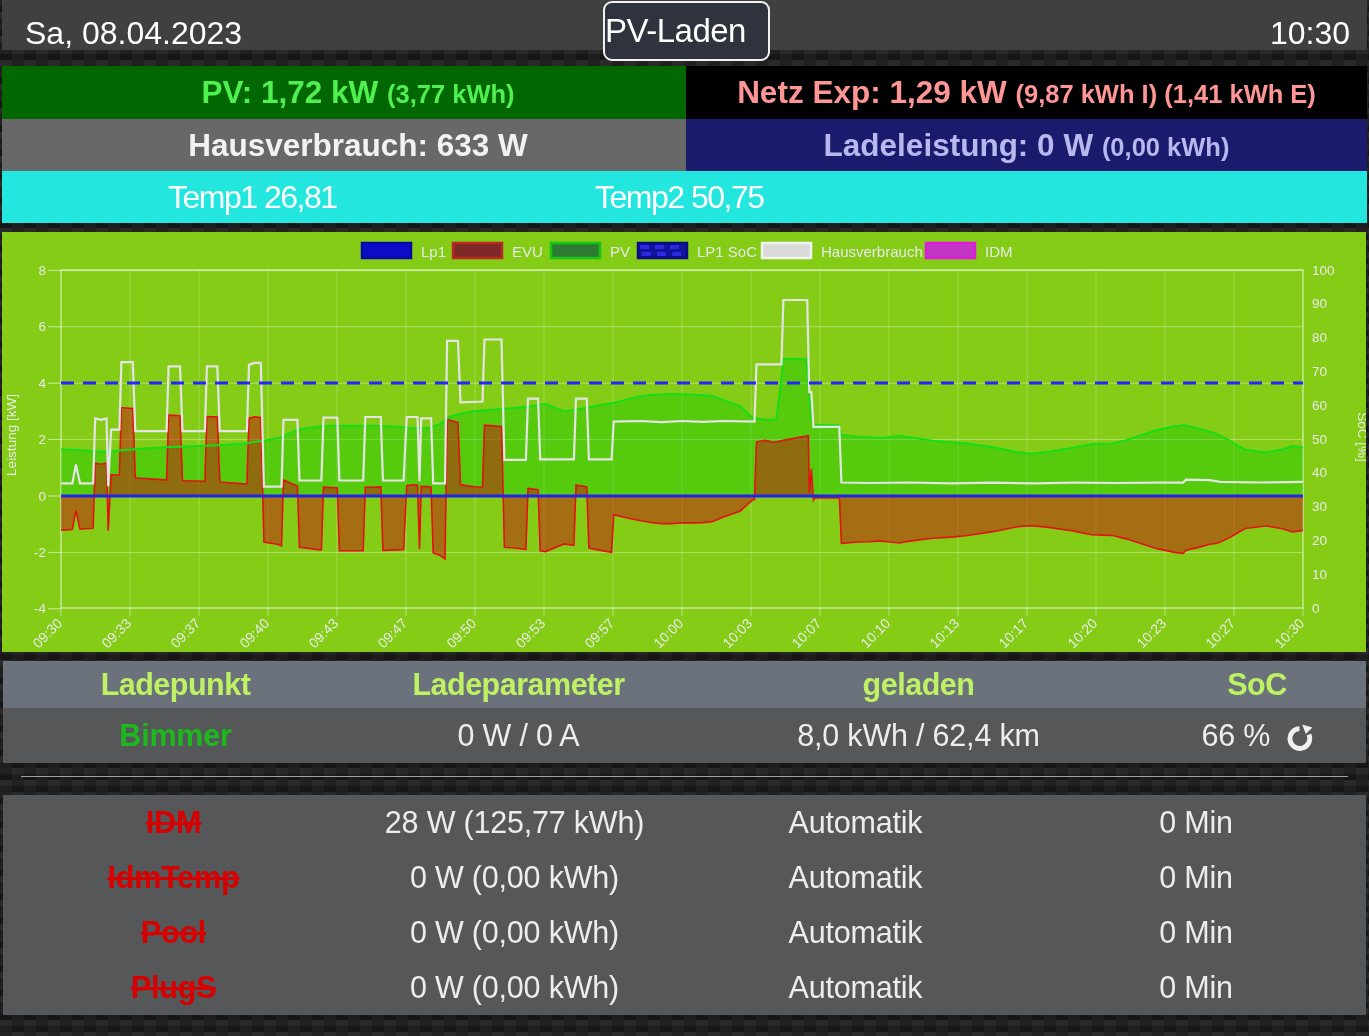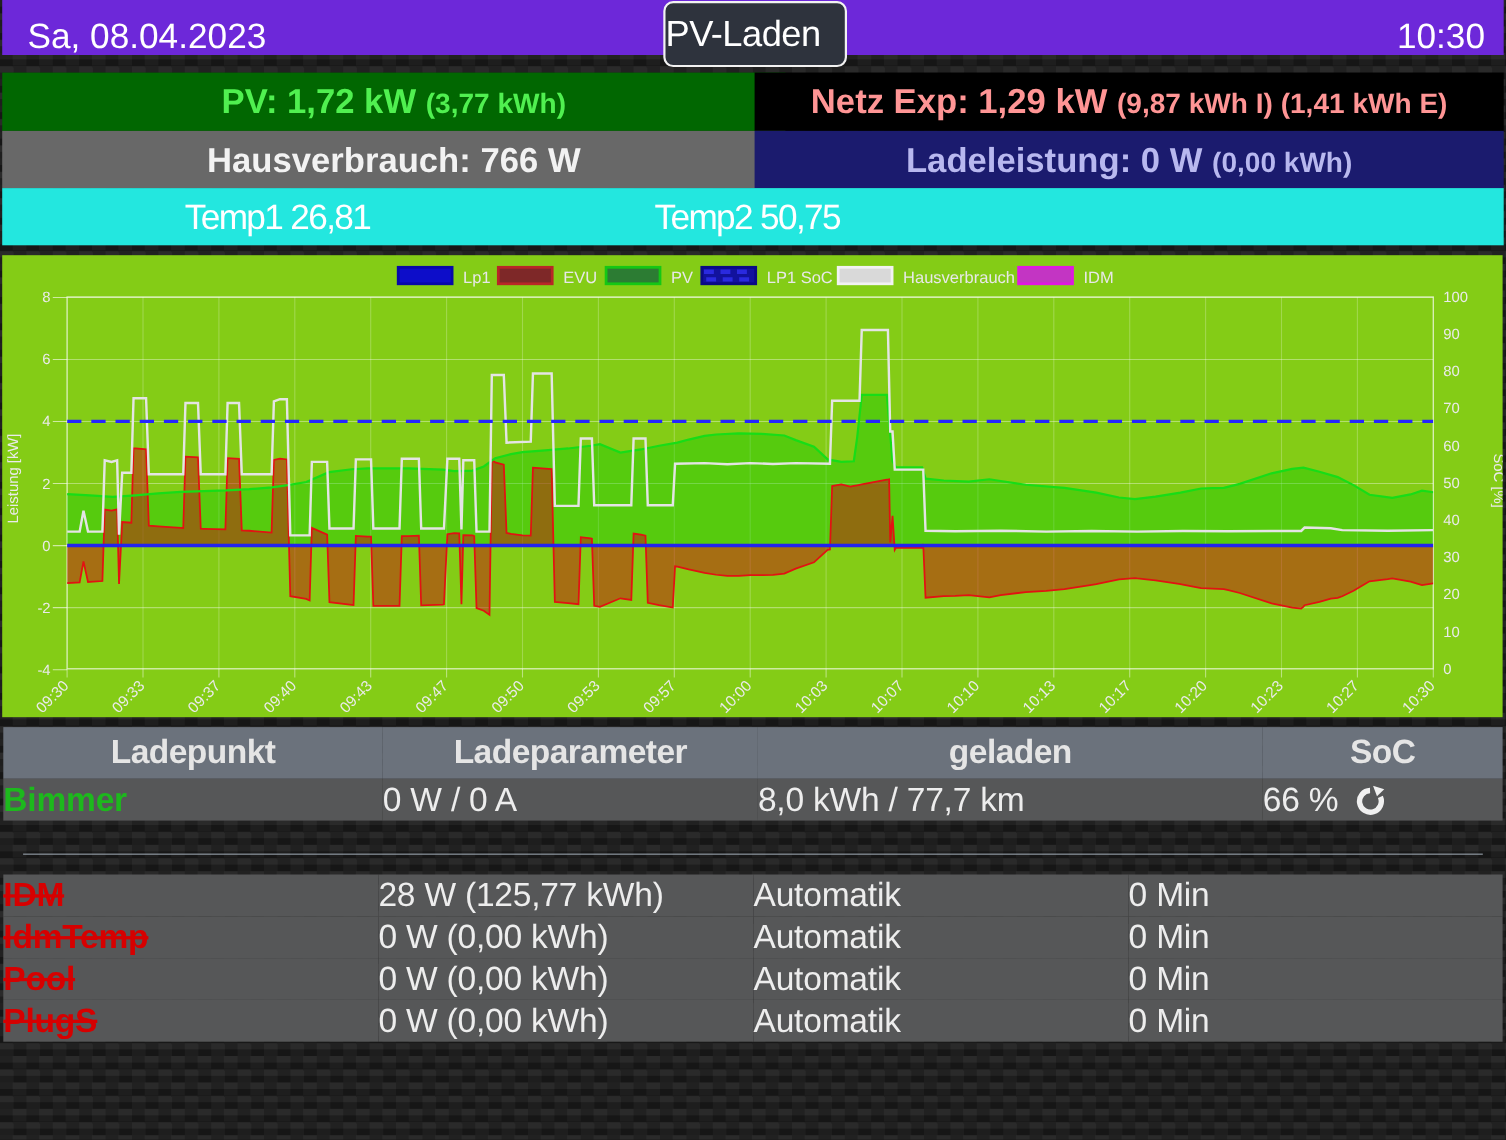--- a/index.html
+++ b/index.html
@@ -2,57 +2,57 @@
 <html><head><meta charset="utf-8"><style>
 *{margin:0;padding:0;box-sizing:border-box}
 html,body{width:1369px;height:1036px;overflow:hidden}
 body{font-family:"Liberation Sans",sans-serif;
 background-color:#181818;
 background-image:
  linear-gradient(rgba(255,255,255,0.04) 50%,rgba(0,0,0,0.10) 50%),
  repeating-conic-gradient(#212121 0% 25%, #181818 0% 50%);
 background-size:12px 12px,24px 24px;}
 .abs{position:absolute}
-.topbar{left:2px;top:0;width:1365px;height:50px;background:#6d28d9;color:#fff;font-size:32px}
+.topbar{left:2px;top:0;width:1365px;height:50px;background:#404040;color:#fff;font-size:32px}
 .date{position:absolute;left:23px;top:15px}
 .clock{position:absolute;right:17px;top:15px}
 .pvbtn{position:absolute;left:603px;top:1px;width:167px;height:60px;background:#2e333d;border:2px solid #f2f2f2;border-radius:9px;color:#fff;font-size:33px;text-align:left;line-height:56px;letter-spacing:-0.5px}
 .halfL{left:2px;width:712px}
 .halfR{left:686px;width:681px}
 .r1{top:66px;height:53px;line-height:53px;text-align:center;font-weight:bold}
 .r2{top:119px;height:52px;line-height:52px;text-align:center;font-weight:bold}
 .rowpv{background:#016701;color:#50f050;font-size:31.5px}
 .rownetz{background:#000000;color:#ff9595;font-size:31.5px}
 .rowhaus{background:#686868;color:#f2f2f2;font-size:31.5px}
 .rowlade{background:#1b1b6e;color:#b8b8ef;font-size:31.5px}
 .small{font-size:25.5px}
 .temp{left:2px;top:171px;width:1365px;height:52px;background:#23e7df;color:#fff;font-weight:normal;font-size:32px;letter-spacing:-1.5px;line-height:52px}
 .t1{position:absolute;left:166px}
 .t2{position:absolute;left:593px}
 .chart{left:2px;top:232px;width:1364px;height:420px;background:#84cc16}
 table{border-collapse:collapse;table-layout:fixed}
 .tbl{left:3px;top:661px;width:1363px}
 .tbl2{left:3px;top:795px;width:1363px}
-th{background:#6b727c;color:#e5e5e5;font-weight:bold;font-size:30.5px;height:47px;letter-spacing:-0.5px}
-td{background:#565758;color:#ededed;font-size:30.5px;height:38px;text-align:left;letter-spacing:-0.2px}
+th{background:#6b727c;color:#bef264;font-weight:bold;font-size:30.5px;height:47px;letter-spacing:-0.5px}
+td{background:#565758;color:#ededed;font-size:30.5px;height:55px;text-align:center;letter-spacing:-0.2px}
 .tbl th{height:47px}
 .tbl2 th{height:48px}
 .green{color:#1db81d;font-weight:bold}
 .red{color:#d60000;font-weight:bold;text-decoration:line-through}
 .hr{left:21px;top:776px;width:1327px;height:1px;background:#97a1ab}
 </style></head>
 <body>
 <div class="abs topbar">
     <span class="date">Sa, 08.04.2023</span>
     <span class="clock">10:30</span>
   </div>
 <div class="abs pvbtn">PV-Laden</div>
 <div class="abs halfL r1 rowpv">PV: 1,72 kW <span class="small">(3,77 kWh)</span></div>
 <div class="abs halfR r1 rownetz">Netz Exp: 1,29 kW <span class="small">(9,87 kWh I) (1,41 kWh E)</span></div>
-<div class="abs halfL r2 rowhaus">Hausverbrauch: 766 W</div>
+<div class="abs halfL r2 rowhaus">Hausverbrauch: 633 W</div>
 <div class="abs halfR r2 rowlade">Ladeleistung: 0 W <span class="small">(0,00 kWh)</span></div>
 <div class="abs temp">
     <span class="t1">Temp1 26,81</span>
     <span class="t2">Temp2 50,75</span>
   </div>
 <div class="abs chart">
     <svg width="1364" height="420" viewBox="0 0 1364 420" style="display:block">
 <g stroke="rgba(255,255,255,0.38)" stroke-width="1">
         <line x1="59.0" y1="38.4" x2="1301.0" y2="38.4"></line>
         <line x1="59.0" y1="94.8" x2="1301.0" y2="94.8"></line>
@@ -194,21 +194,21 @@
 <tbody>
       <tr>
         <th>Ladepunkt</th>
         <th>Ladeparameter</th>
         <th>geladen</th>
         <th>SoC</th>
       </tr>
 <tr>
         <td class="green">Bimmer</td>
         <td>0 W / 0 A</td>
-        <td>8,0 kWh / 77,7 km</td>
+        <td>8,0 kWh / 62,4 km</td>
         <td>66 % <svg width="27" height="27" viewBox="0 0 27 27" style="vertical-align:-4.5px;margin-left:7px">
             <path d="M13.5 4.6 A9.9 9.9 0 1 0 22.9 10.5" fill="none" stroke="#f0f0f0" stroke-width="4.9"></path>
             <path d="M16.2 0.4 L26.4 3.6 L19.8 9.9 Z" fill="#f0f0f0"></path>
           </svg></td>
       </tr>
 </tbody>
   </table>
 <div class="abs hr"></div>
 <table class="abs tbl2">
     <colgroup>

